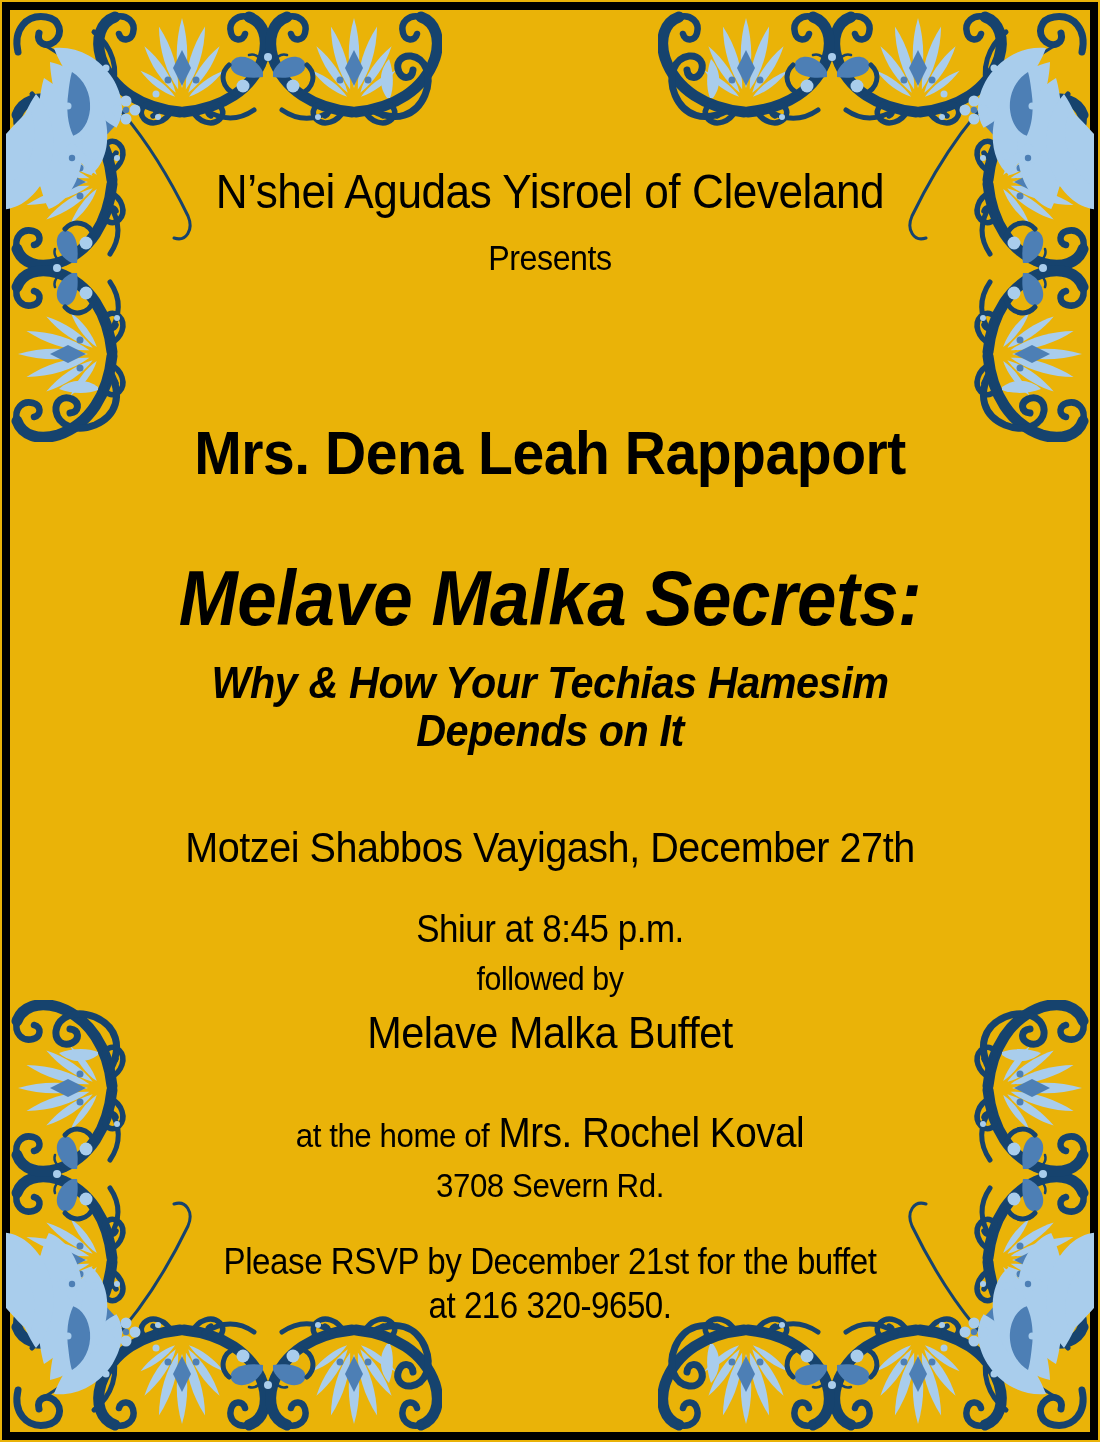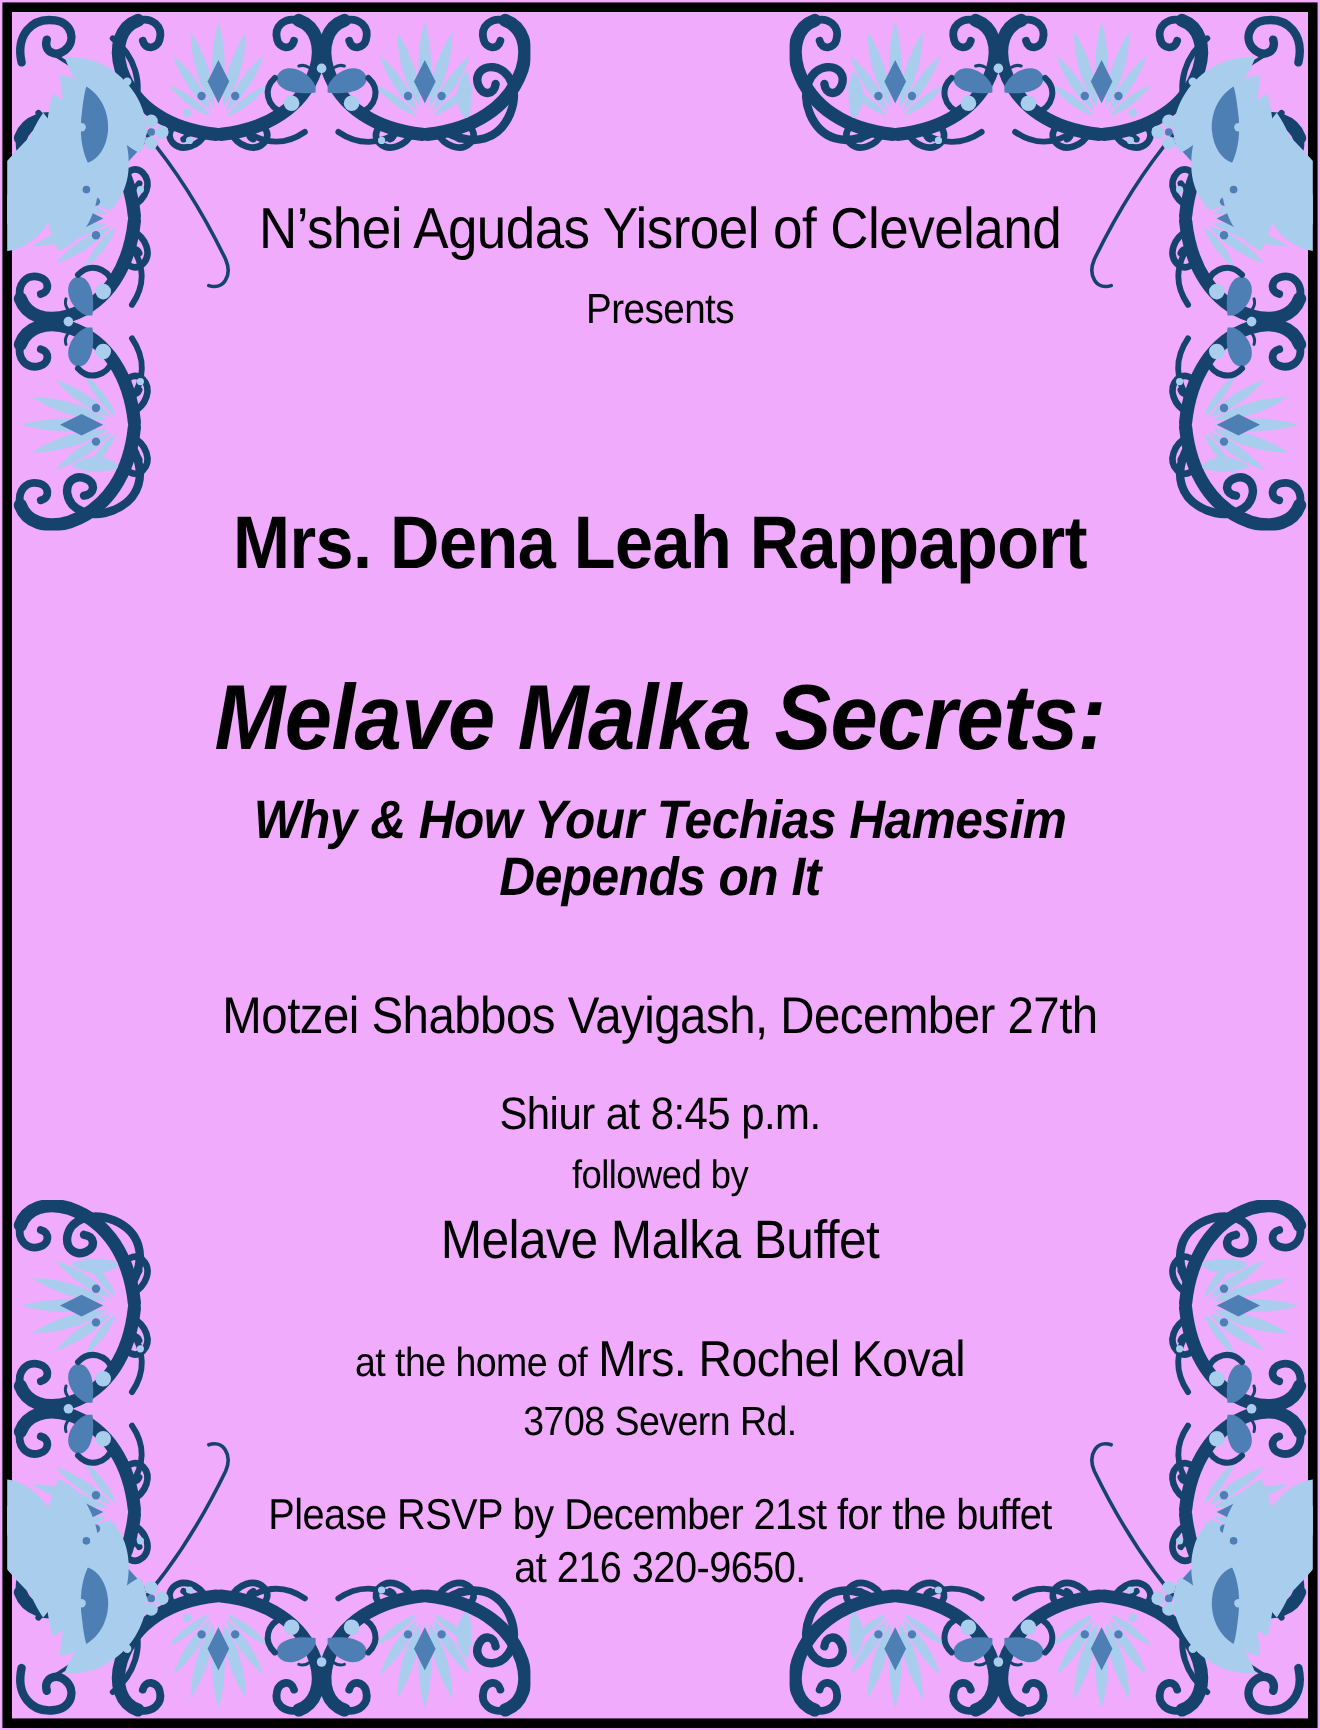--- a/index.html
+++ b/index.html
@@ -1,19 +1,19 @@
 <!DOCTYPE html>
 <html><head>
 <meta charset="utf-8">
 <style>
   html,body{margin:0;padding:0;background:#ffffff;}
   #page{
     position:relative;
     width:1100px;height:1442px;
-    background:#f0abfc;
+    background:#eab308;
     overflow:hidden;
     font-family:"Liberation Sans", sans-serif;
     color:#000;
   }
   #frame{
     position:absolute;inset:2px;
     border:8px solid #000;
     pointer-events:none;
   }
   .corner{position:absolute;width:436px;height:436px;}

